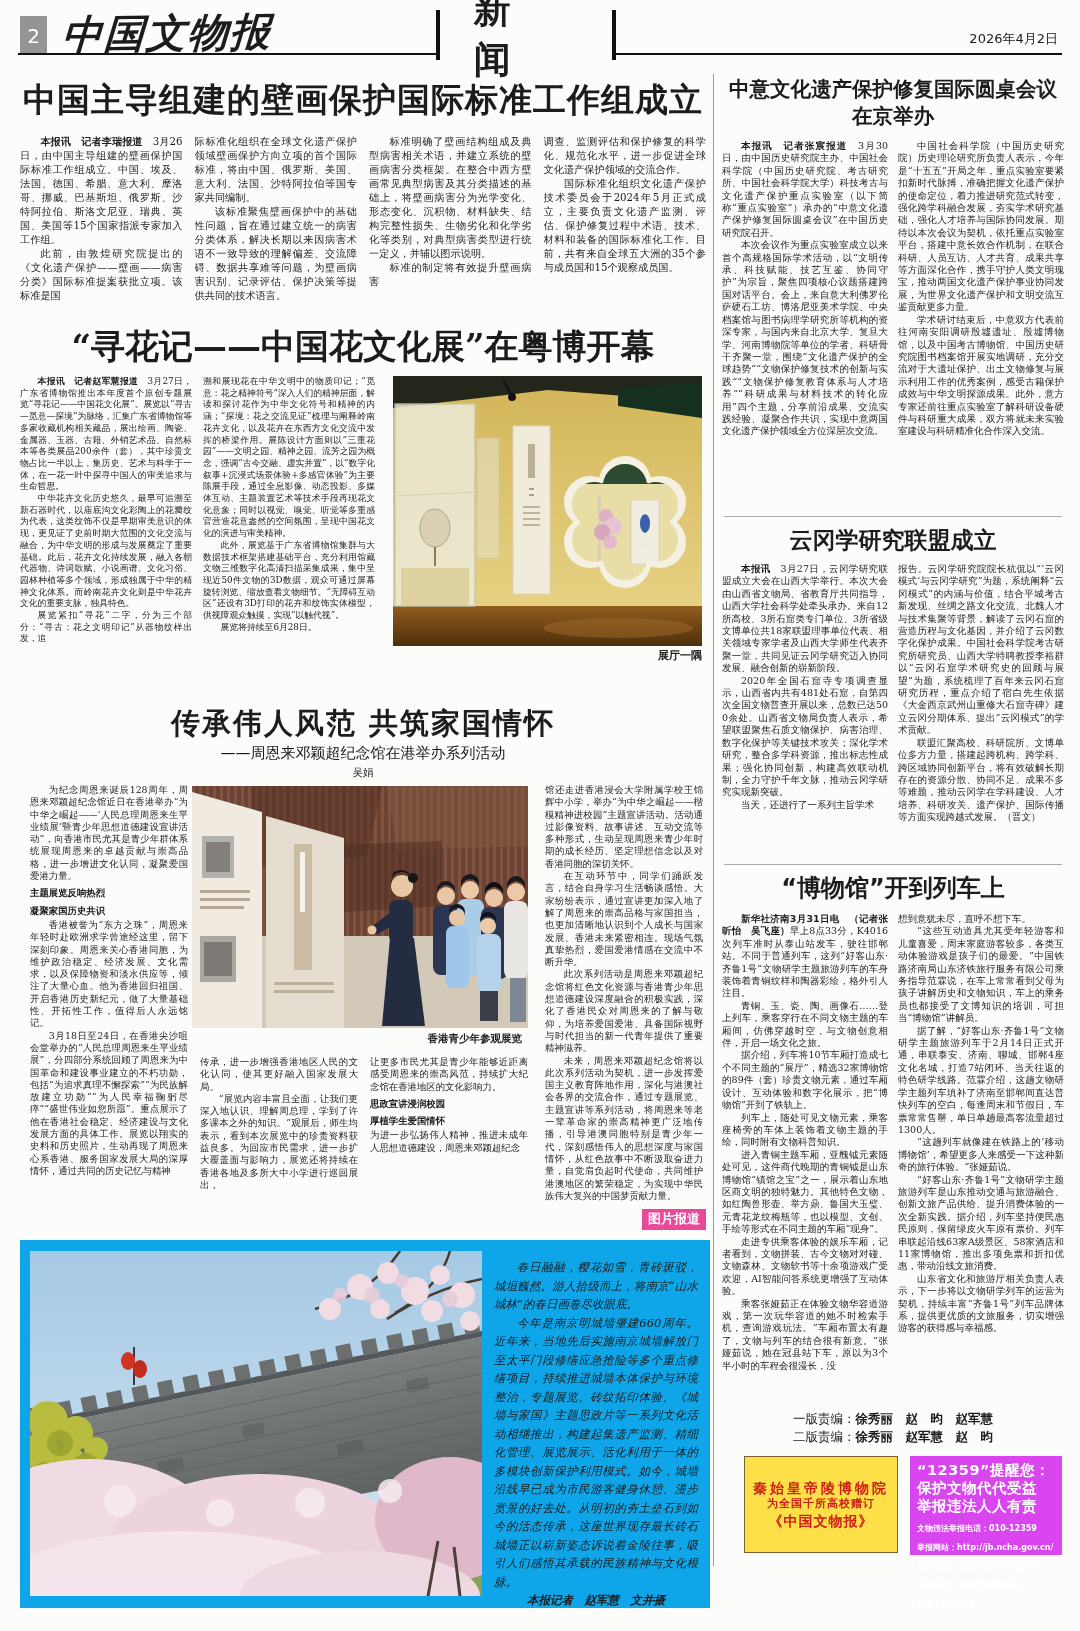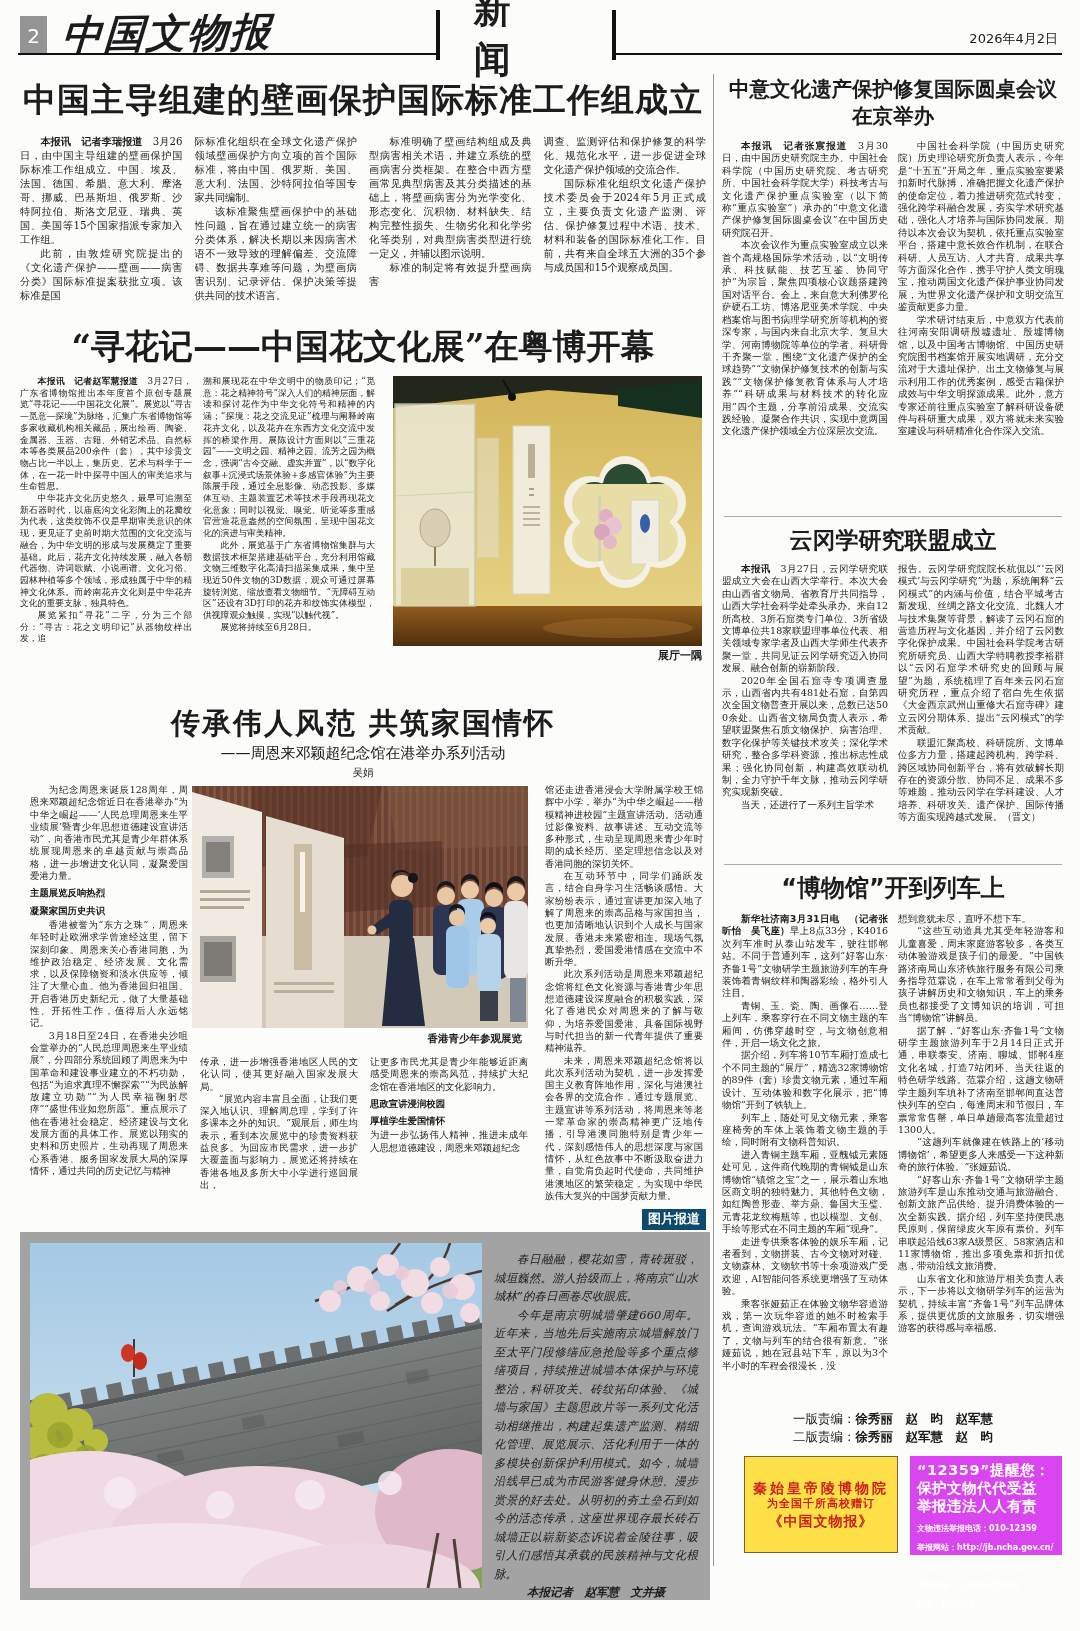--- a/index.html
+++ b/index.html
@@ -50,23 +50,23 @@
   #zhou-c1{left:0;top:0;height:420px;}
   #zhou-c2{left:170px;top:272px;height:148px;}
   #zhou-c3{left:340px;top:272px;height:148px;}
   #zhou-c4{left:515px;top:0;height:420px;}
   #zhou-photo{position:absolute;left:162px;top:2px;width:336px;height:242px;}
   #zhou-photo-caption{position:absolute;left:162px;top:248px;width:336px;text-align:right;padding-right:6px;box-sizing:border-box;
      font-size:10.5px;font-family:"DejaVu Sans",sans-serif;font-weight:bold;}
 
   
   #pr-badge-row{text-align:right;margin-top:4px;height:20px;}
-  .badge{display:inline-block;background:#0c4a6e;color:#fff;font-family:"DejaVu Sans",sans-serif;
+  .badge{display:inline-block;background:#ec4899;color:#fff;font-family:"DejaVu Sans",sans-serif;
     font-weight:bold;font-size:13px;padding:1px 6px 2px 6px;}
-  #pr-panel{position:relative;margin-top:4px;width:690px;height:368px;background:#a3a3a3;}
+  #pr-panel{position:relative;margin-top:12px;width:690px;height:368px;background:#0ea5e9;}
   #pr-photo{position:absolute;left:10px;top:11px;width:452px;height:345px;}
   #pr-caption{position:absolute;left:474px;top:18px;width:204px;font-style:italic;
     font-size:11.5px;line-height:18.5px;text-align:justify;word-break:break-all;}
   #pr-caption p{margin:0;text-indent:2em;}
   #pr-byline{margin-top:9px;text-indent:0 !important;text-align:center;font-weight:bold;font-style:italic;}
 
   
   #divider-v{position:absolute;left:713px;top:74px;width:1px;height:1492px;background:#9a9a9a;}
   #right{position:absolute;left:722px;top:70px;width:342px;font-size:9.5px;line-height:12.4px;}
   #rt-head{font-family:"DejaVu Sans",sans-serif;font-weight:900;font-size:20.5px;line-height:27px;
@@ -444,21 +444,21 @@
             <circle cx="90" cy="250" r="16"></circle>
               <circle cx="190" cy="262" r="14"></circle>
               <circle cx="280" cy="252" r="15"></circle>
               <circle cx="360" cy="240" r="12"></circle>
           </g>
         </svg>
       </div>
       <div id="pr-caption">
         <div>
             <p>春日融融，樱花如雪，青砖斑驳，城垣巍然。游人拾级而上，将南京“山水城林”的春日画卷尽收眼底。</p>
-            <p>今年是南京明城墙肇建660周年。近年来，当地先后实施南京城墙解放门至太平门段修缮应急抢险等多个重点修缮项目，持续推进城墙本体保护与环境整治，科研攻关、砖纹拓印体验、《城墙与家国》主题思政片等一系列文化活动相继推出，构建起集遗产监测、精细化管理、展览展示、活化利用于一体的多模块创新保护利用模式。如今，城墙沿线早已成为市民游客健身休憩、漫步赏景的好去处。从明初的夯土垒石到如今的活态传承，这座世界现存最长砖石城墙正以崭新姿态诉说着金陵往事，吸引人们感悟其承载的民族精神与文化根脉。</p>
+            <p>今年是南京明城墙肇建660周年。近年来，当地先后实施南京城墙解放门至太平门段修缮应急抢险等多个重点修缮项目，持续推进城墙本体保护与环境整治，专题展览、砖纹拓印体验、《城墙与家国》主题思政片等一系列文化活动相继推出，构建起集遗产监测、精细化管理、展览展示、活化利用于一体的多模块创新保护利用模式。如今，城墙沿线早已成为市民游客健身休憩、漫步赏景的好去处。从明初的夯土垒石到如今的活态传承，这座世界现存最长砖石城墙正以崭新姿态诉说着金陵往事，吸引人们感悟其承载的民族精神与文化根脉。</p>
           </div>
         <p id="pr-byline">本报记者　赵军慧　文并摄</p>
       </div>
     </div>
   </div>
 
   <div id="right">
 
     <h2 id="rt-head">中意文化遗产保护修复国际圆桌会议在京举办</h2>
     <div id="rt-body" class="news-body r-body">

